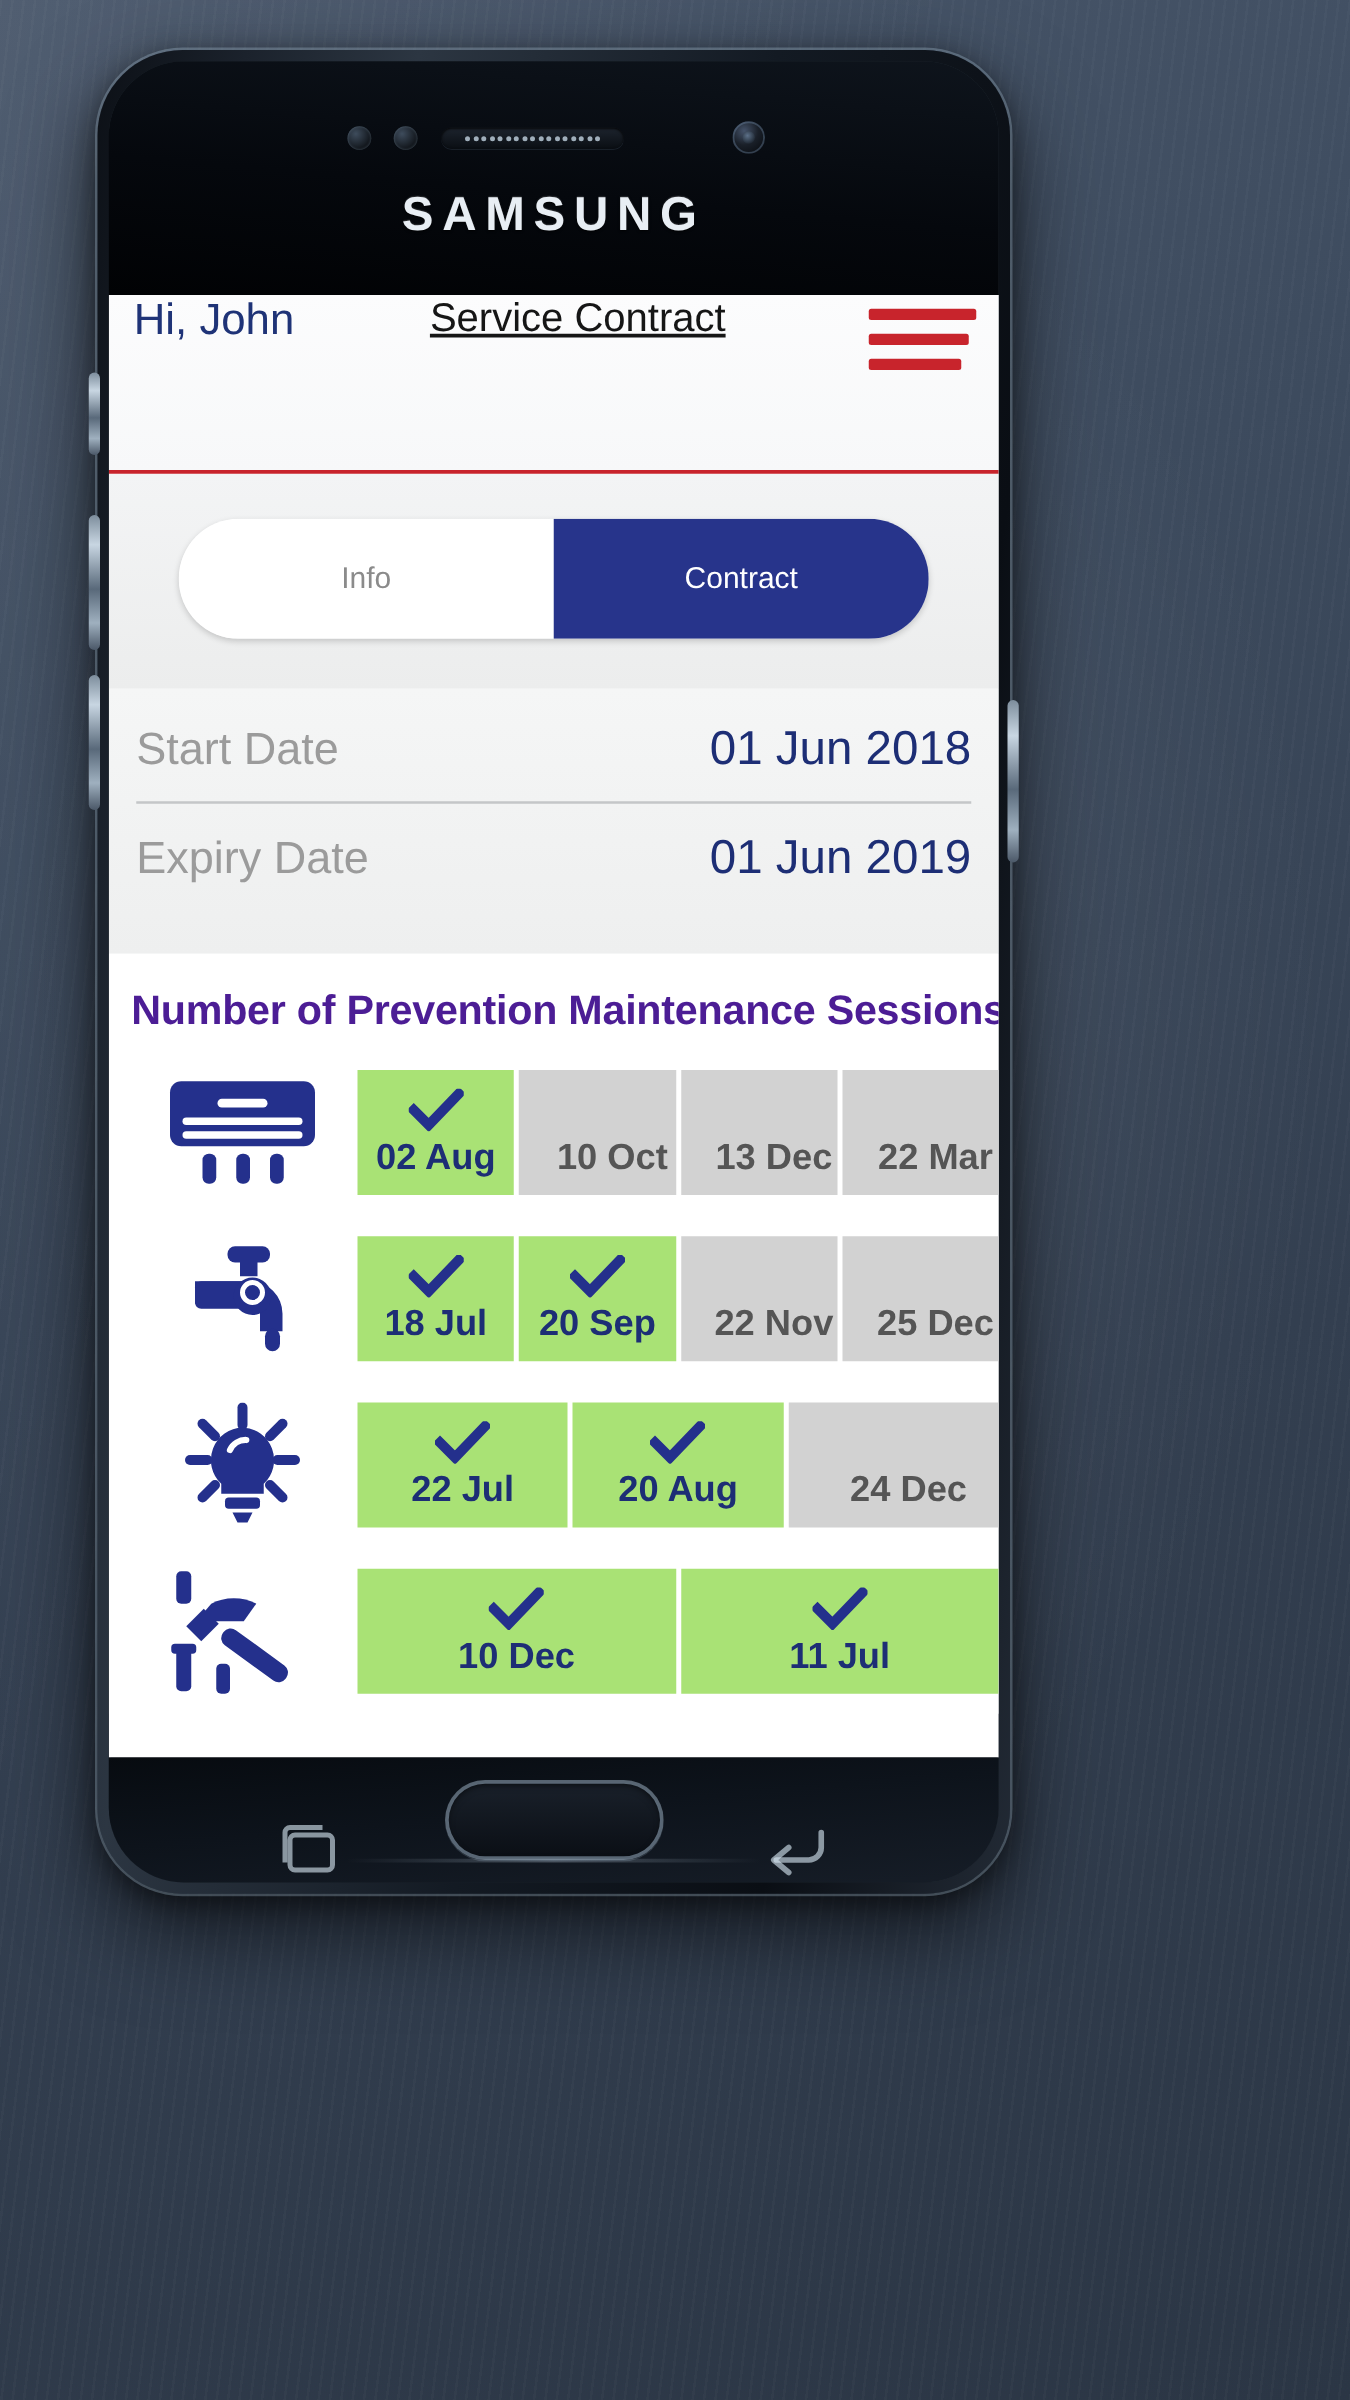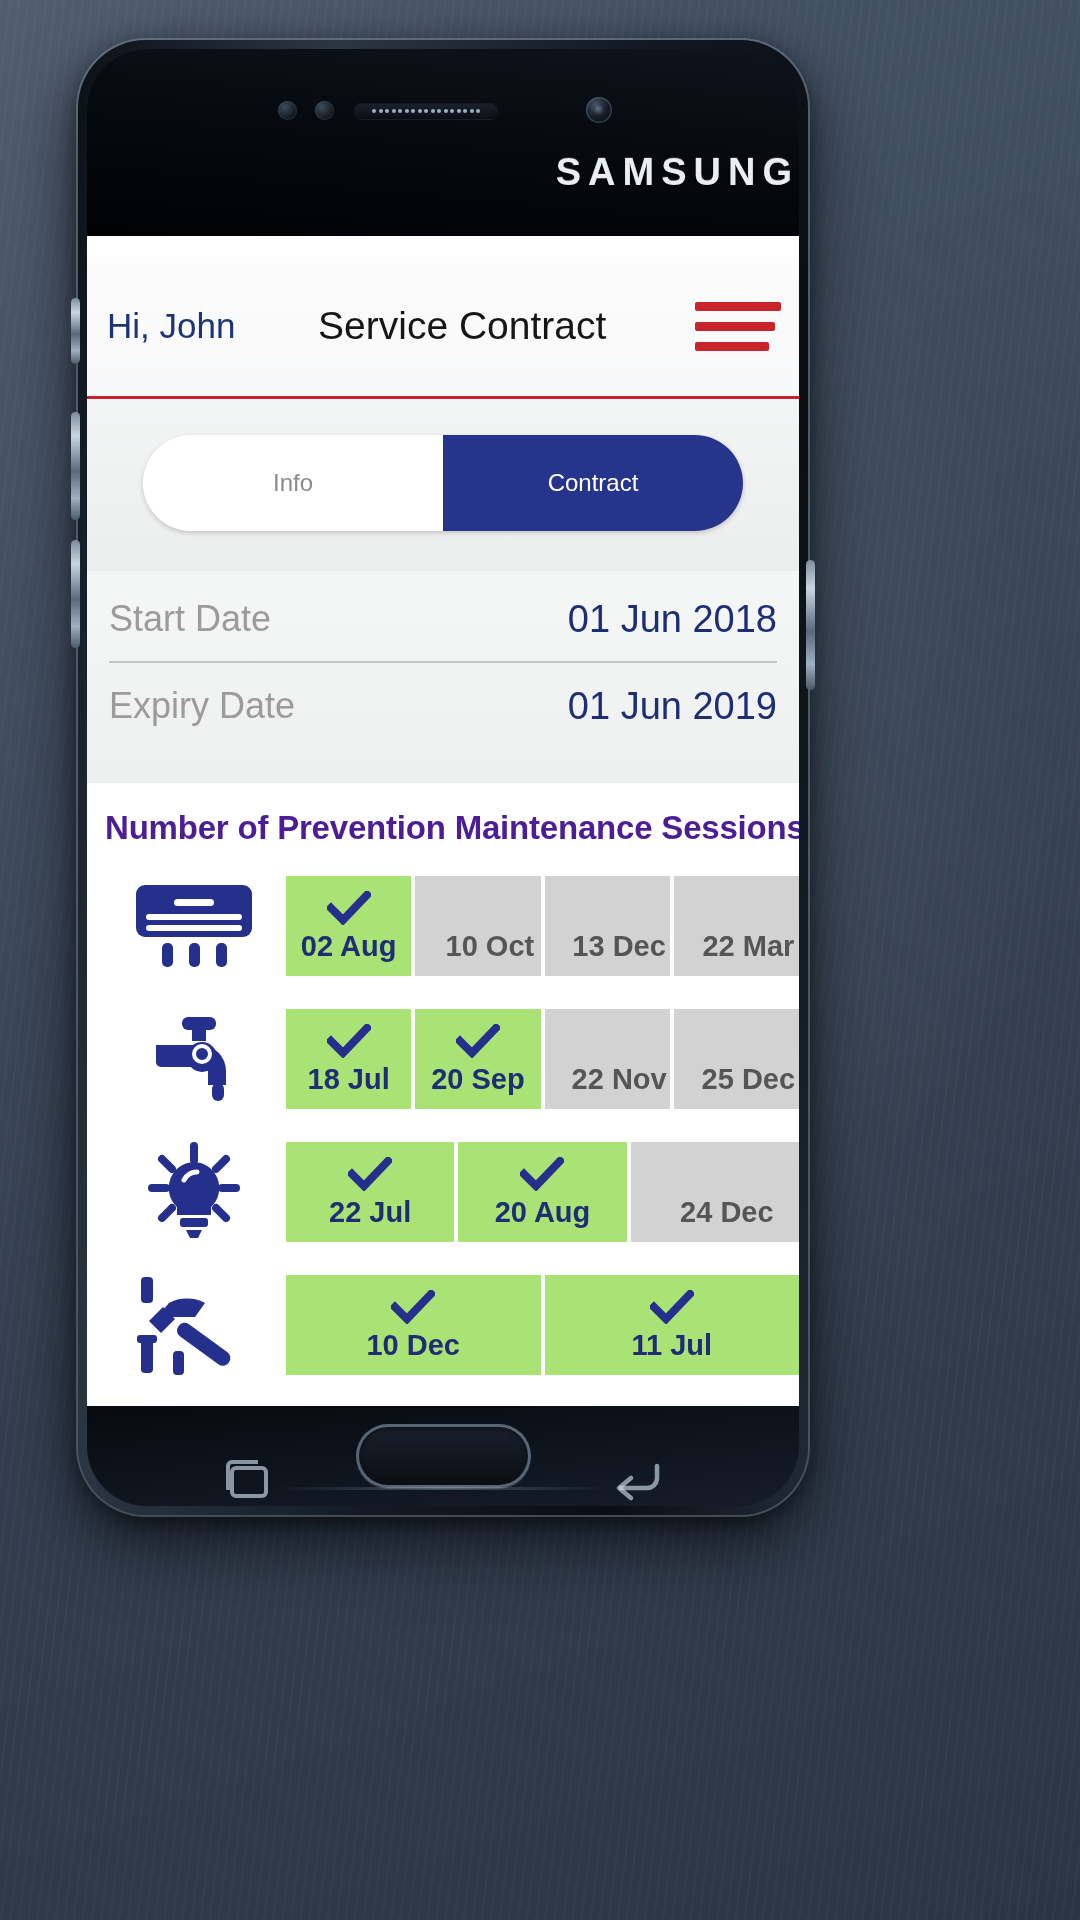--- a/index.html
+++ b/index.html
@@ -131,21 +131,21 @@
     left: 8px; top: 8px;
     width: 10px; height: 10px;
     border-radius: 50%;
     background: radial-gradient(circle at 40% 35%, #5d7189, #0a0f16);
   }
 
   #samsung-logo {
     position: absolute;
     left: 0; right: 0;
     top: 102px;
-    text-align: right;
+    text-align: center;
     font-family: "Liberation Sans", sans-serif;
     font-size: 38px;
     font-weight: bold;
     letter-spacing: 7px;
     color: #e8eef4;
     text-shadow: 0 1px 2px rgba(0,0,0,0.85), 0 -1px 1px rgba(255,255,255,0.18);
   }
 
   
   #screen {
@@ -158,38 +158,37 @@
     overflow: hidden;
   }
 
   
   #app-header {
     position: relative;
     height: 143px;
     background: linear-gradient(180deg, #fcfcfd 0%, #f7f8f9 100%);
     border-bottom: 3px solid #c8242c;
     display: flex;
-    align-items: center;
     padding: 0 18px 0 20px;
-    margin-top: 20px;
   }
   #greeting {
     font-size: 35px;
     color: #1f3377;
     font-weight: 400;
     white-space: nowrap;
     flex: 0 0 auto;
   }
   #header-title {
     flex: 1;
     text-align: center;
-    font-size: 39px;
+    font-size: 32px;
     color: #161616;
     font-weight: 400;
     margin-left: -6px;
+    text-decoration: underline;
   }
   #menu-button {
     flex: 0 0 auto;
     width: 86px;
     height: 70px;
     display: flex;
     flex-direction: column;
     justify-content: center;
     gap: 11px;
     cursor: pointer;

